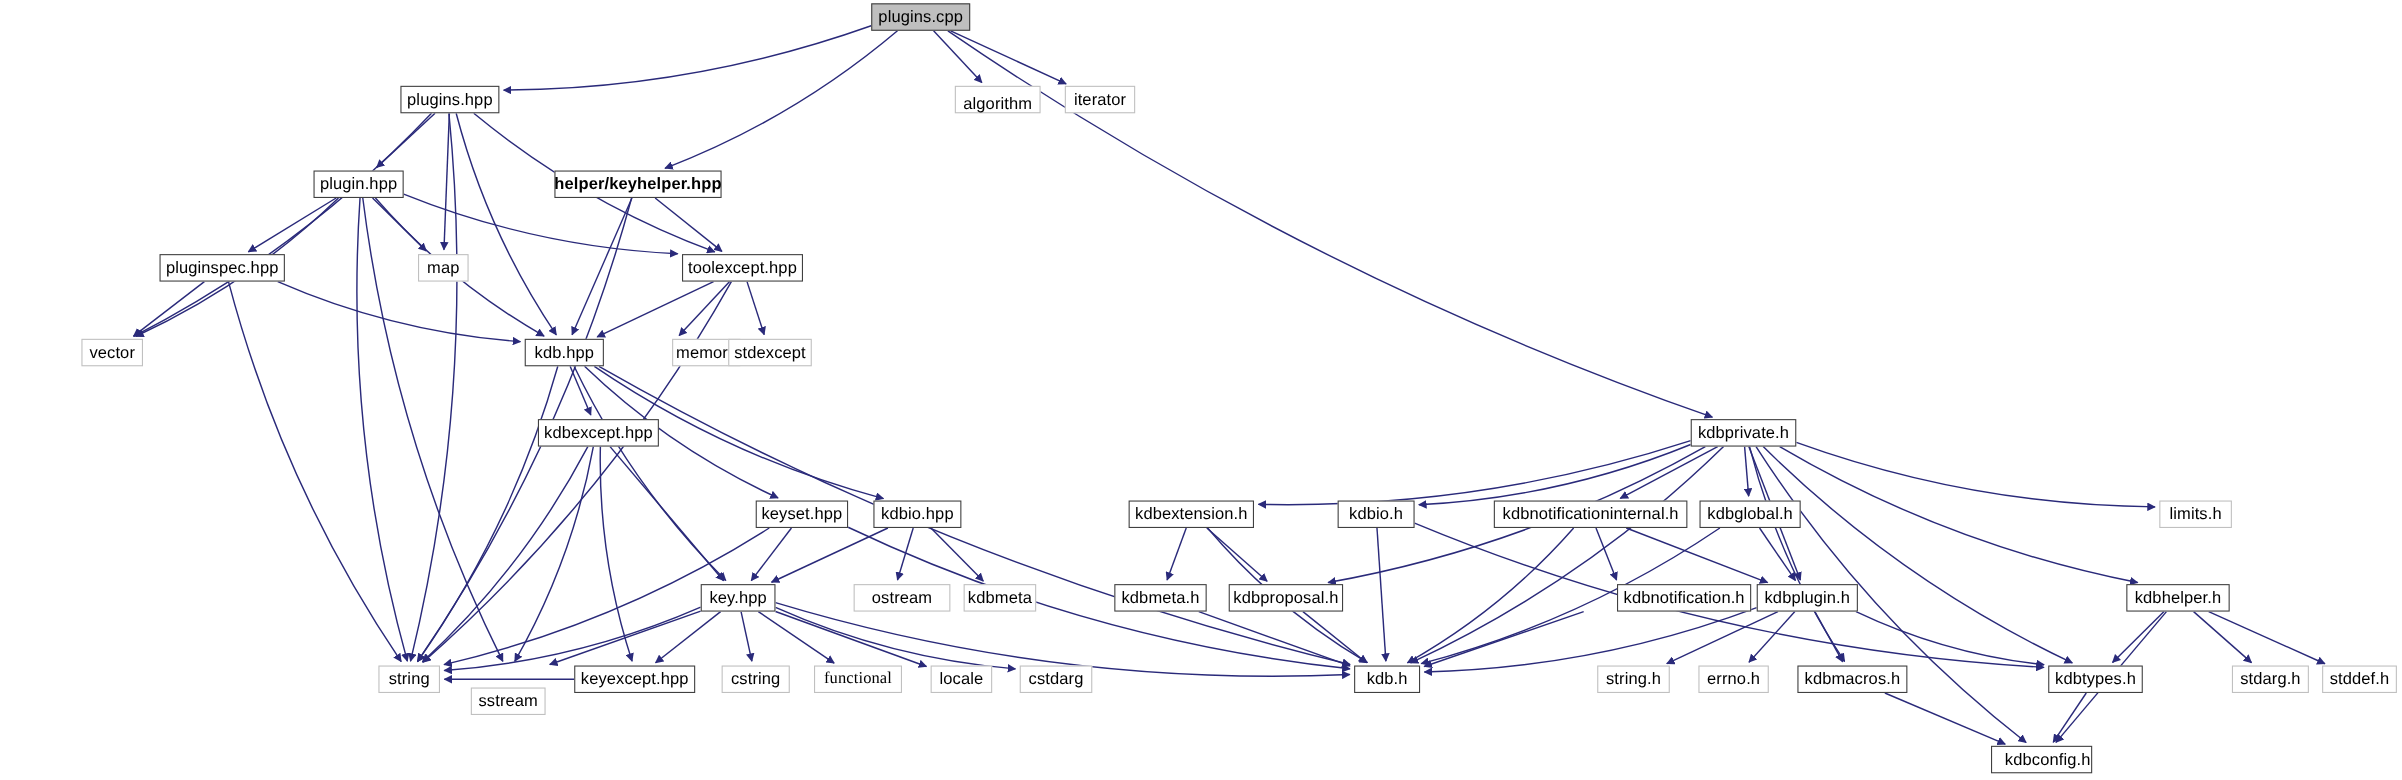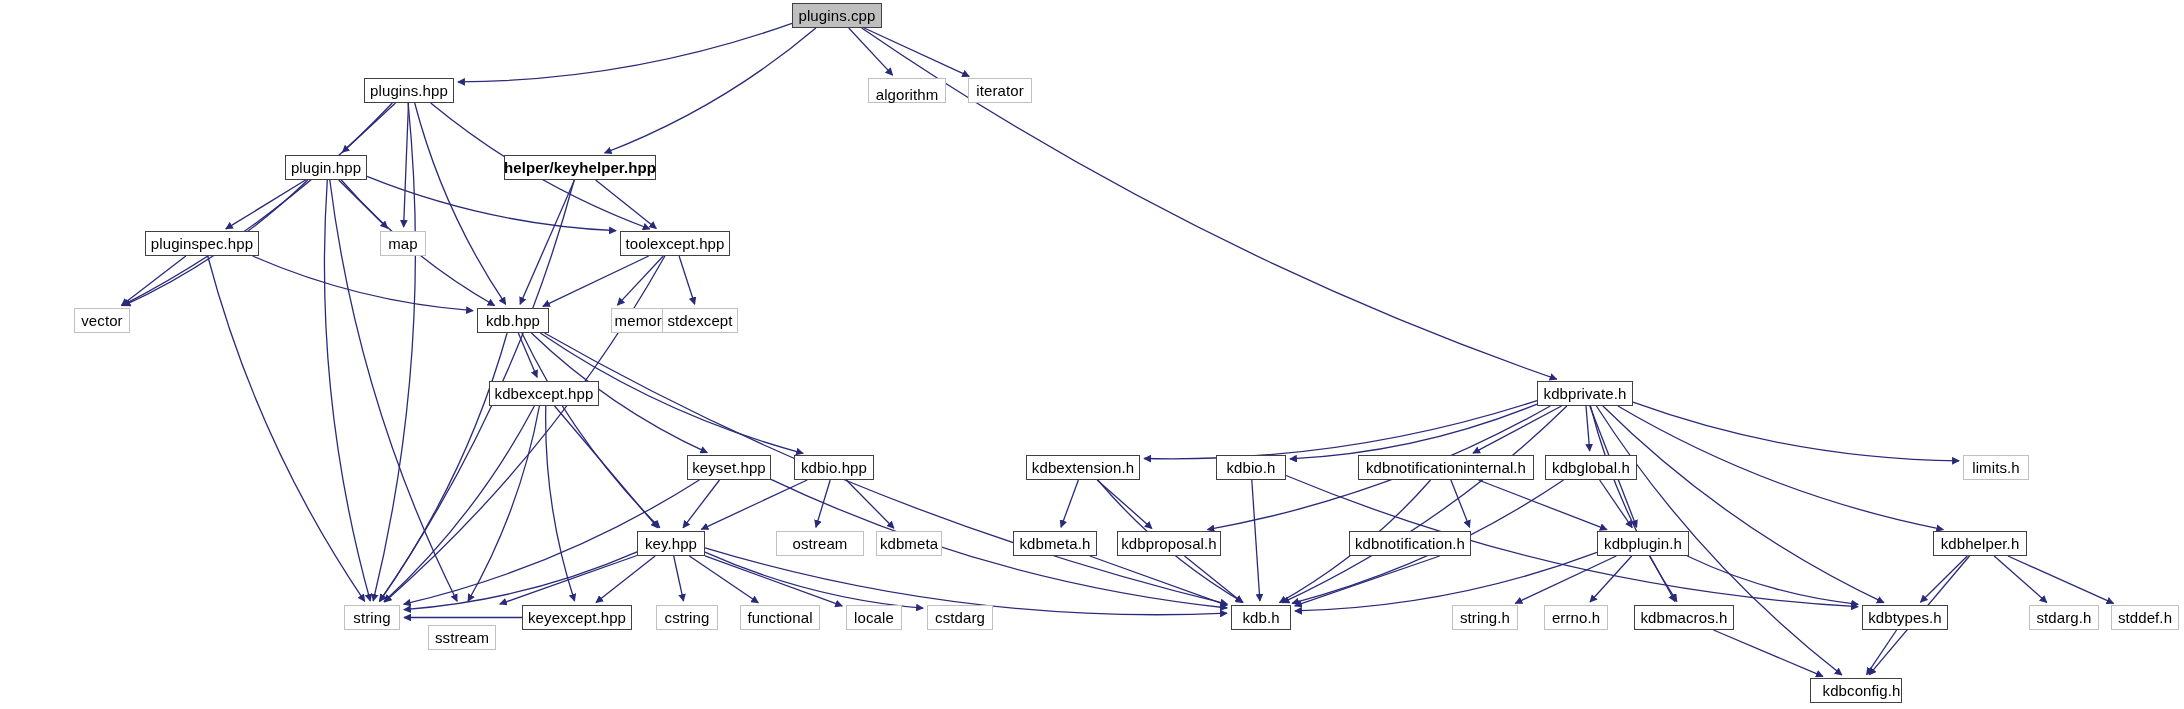--- a/index.html
+++ b/index.html
@@ -233,42 +233,42 @@
       </div>
       <div class="node" style="left: 876px; top: 531px; width: 66px;">
         <span class="node-label">kdbmeta</span>
       </div>
       <div class="node hdr" style="left: 1013px; top: 531px; width: 84px;">
         <span class="node-label">kdbmeta.h</span>
       </div>
       <div class="node hdr" style="left: 1117px; top: 531px; width: 104px;">
         <span class="node-label">kdbproposal.h</span>
       </div>
-      <div class="node hdr" style="left: 1349px; top: 531px; width: 122px;">
+      <div class="node hdr" style="left: 1470px; top: 531px; width: 122px;">
         <span class="node-label">kdbnotification.h</span>
       </div>
       <div class="node hdr" style="left: 1597px; top: 531px; width: 92px;">
         <span class="node-label">kdbplugin.h</span>
       </div>
       <div class="node hdr" style="left: 1933px; top: 531px; width: 94px;">
         <span class="node-label">kdbhelper.h</span>
       </div>
       <div class="node" style="left: 344px; top: 605px; width: 56px;">
         <span class="node-label">string</span>
       </div>
       <div class="node" style="left: 428px; top: 605px; width: 68px; margin-top: 20px;">
         <span class="node-label">sstream</span>
       </div>
       <div class="node hdr" style="left: 522px; top: 605px; width: 110px;">
         <span class="node-label">keyexcept.hpp</span>
       </div>
       <div class="node" style="left: 656px; top: 605px; width: 62px;">
         <span class="node-label">cstring</span>
       </div>
-      <div class="node" style="left: 740px; top: 605px; width: 80px;">
+      <div class="node" style="left: 740px; top: 605px; width: 80px; font-family: Liberation Serif, serif;">
         <span class="node-label">functional</span>
       </div>
       <div class="node" style="left: 846px; top: 605px; width: 56px;">
         <span class="node-label">locale</span>
       </div>
       <div class="node" style="left: 927px; top: 605px; width: 66px;">
         <span class="node-label">cstdarg</span>
       </div>
       <div class="node hdr" style="left: 1231px; top: 605px; width: 60px;">
         <span class="node-label">kdb.h</span>

